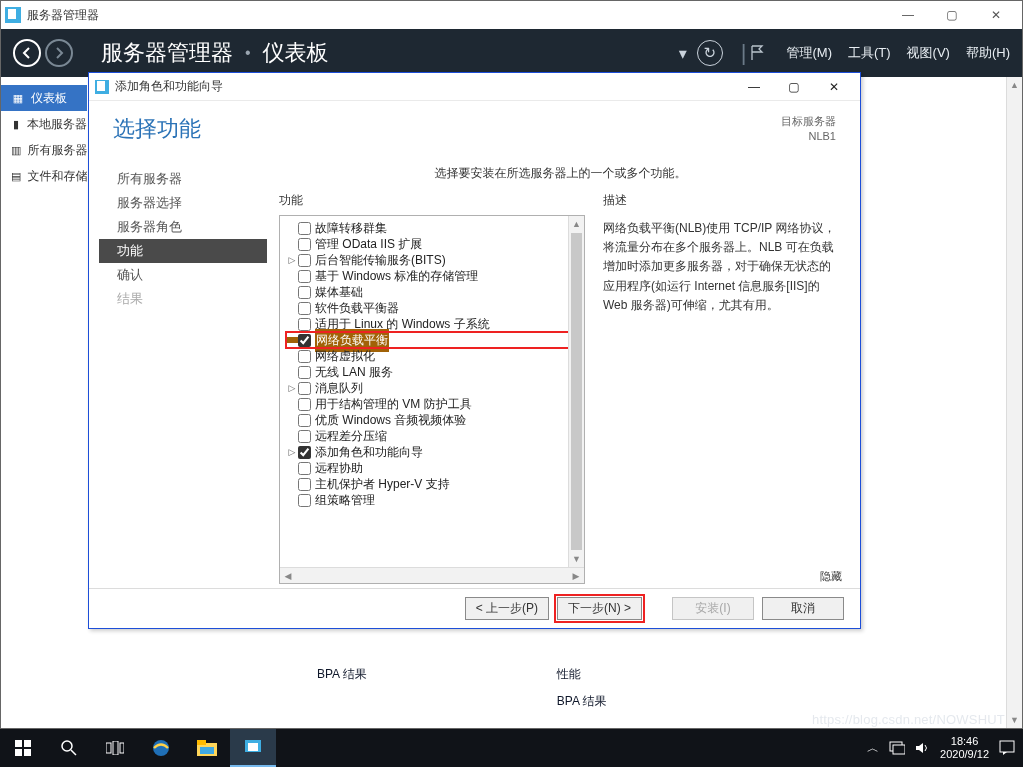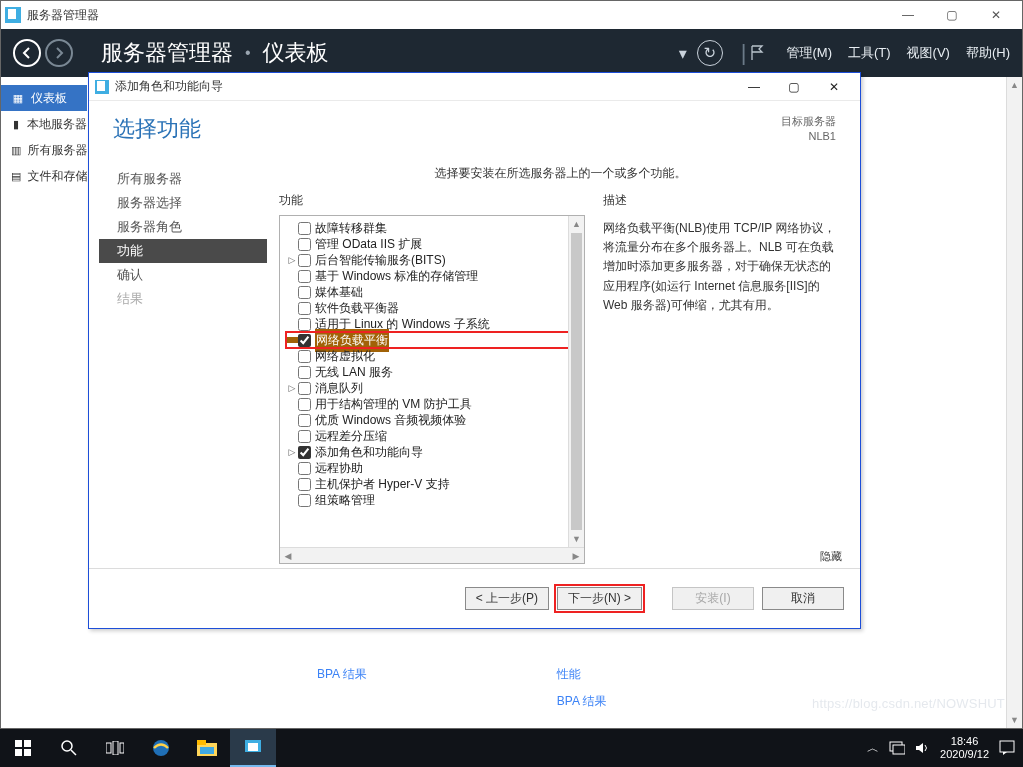--- a/index.html
+++ b/index.html
@@ -29,21 +29,21 @@
   .body-area { flex:1; display:flex; background:#fff; overflow:hidden; position:relative; }
   .left-sidebar { width: 86px; background:#fff; padding-top:8px; font-size:12px; color:#333; }
   .side-item { height:26px; display:flex; align-items:center; padding-left:10px; white-space:nowrap; overflow:hidden; }
   .side-item.selected { background:#3573c5; color:#fff; }
   .side-ico { width:14px; height:14px; margin-right:6px; display:inline-flex; align-items:center; justify-content:center; font-size:11px; }
   .content-scroll { flex:1; display:flex; position:relative; }
   .scrollbar-v { width:16px; background:#f2f2f2; border-left:1px solid #dcdcdc; display:flex; flex-direction:column; }
   .scrollbar-v .ar { height:16px; display:flex; align-items:center; justify-content:center; color:#888; font-size:9px; }
   .scrollbar-v .track { flex:1; }
   
-  .bg-panels { position:absolute; left:230px; bottom:18px; display:flex; gap:70px; font-size:12px; color:#3b82f6; }
+  .bg-panels { position:absolute; left:230px; bottom:18px; display:flex; gap:70px; font-size:12px; color:#0f172a; }
   .bg-panels .col { display:flex; flex-direction:column; gap:10px; }
   
   
   .wizard { position:absolute; left:88px; top:72px; width:773px; height:557px; border:1px solid #1d4ed8; background:#fff; box-shadow: 2px 2px 4px rgba(0,0,0,0.2); display:flex; flex-direction:column; }
   .wiz-titlebar { height:28px; display:flex; align-items:center; padding:0 6px; font-size:12px; color:#333; border-bottom:1px solid #eaeaea;}
   .wiz-titlebar .app-icon { width:14px; height:14px; margin-right:6px; background:#3faee2; display:inline-block; position:relative;}
   .wiz-titlebar .app-icon::after{content:""; position:absolute; left:2px; top:1px; width:8px; height:10px; background:#fff;}
   .wiz-titlebar .spacer{flex:1;}
   .wiz-titlebar .win-btn{width:40px; height:28px; display:flex; align-items:center; justify-content:center; color:#222;}
   
@@ -74,33 +74,33 @@
   .feat-sb-h .track{flex:1;}
   .feat-sb-v { position:absolute; right:0; top:0; bottom:16px; width:16px; background:#f2f2f2; border-left:1px solid #dcdcdc; display:flex; flex-direction:column;}
   .feat-sb-v .ar{height:16px; display:flex; align-items:center; justify-content:center; color:#888; font-size:9px;}
   .feat-sb-v .thumb{background:#c8c8c8; margin:1px 2px; flex:1;}
   
   .desc-col { flex:1; display:flex; flex-direction:column; }
   .desc-text { font-size:12px; color:#333; line-height:1.6; margin-top:4px; }
   .desc-col .spacer{flex:1;}
   .hide-btn { align-self:flex-end; font-size:11px; color:#333; margin-top:4px; }
   
-  .wiz-footer { height:60px; border-top:1px solid #dcdcdc; display:flex; align-items:center; justify-content:flex-end; padding: 0 16px; gap:8px; }
+  .wiz-footer { height:40px; border-top:1px solid #dcdcdc; display:flex; align-items:center; justify-content:flex-end; padding: 0 16px; gap:8px; }
   .wbtn { height:23px; min-width:82px; border:1px solid #8a8a8a; background:#f0f0f0; font-size:12px; color:#333; padding:0 10px; display:flex; align-items:center; justify-content:center; }
   .wbtn.disabled { color:#a7a7a7; border-color:#c5c5c5; }
   .wbtn.primary { outline:2.5px solid #e22; outline-offset:1px; }
   
   
   .taskbar { position:fixed; left:0; bottom:0; width:1023px; height:38px; background:#101318; display:flex; align-items:center; color:#fff; font-size:12px; }
   .taskbar .tb-btn { width:46px; height:38px; display:flex; align-items:center; justify-content:center; }
   .taskbar .tb-btn.active { background:#2a3a4a; border-bottom:2px solid #76b9ed; }
   .taskbar .spacer{flex:1;}
   .taskbar .tray { display:flex; align-items:center; gap:10px; padding:0 8px; }
   .taskbar .clock { text-align:center; line-height:1.15; font-size:11px; }
-  .watermark { position:fixed; right:18px; bottom:56px; color:#cfd6df; font-size:13px; opacity:0.55; letter-spacing:0.2px; }
+  .watermark { position:fixed; right:18px; bottom:40px; color:#cfd6df; font-size:13px; opacity:0.55; letter-spacing:0.2px; }
 
   svg { display:block; }
 </style>
 </head>
 <body>
 
 <div class="outer-window">
 
   <div class="outer-titlebar">
     <span class="app-icon"></span>

